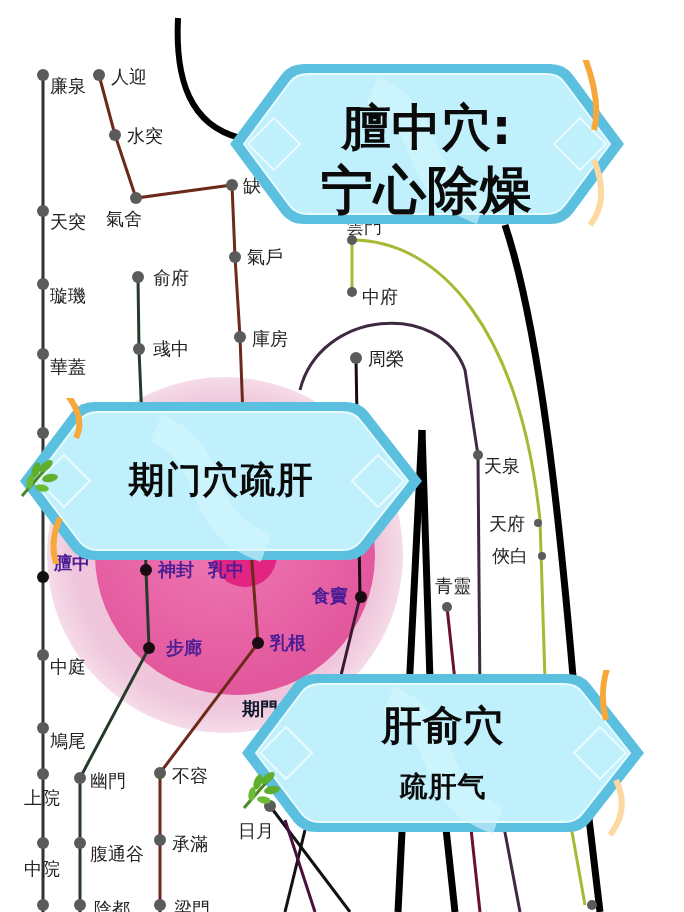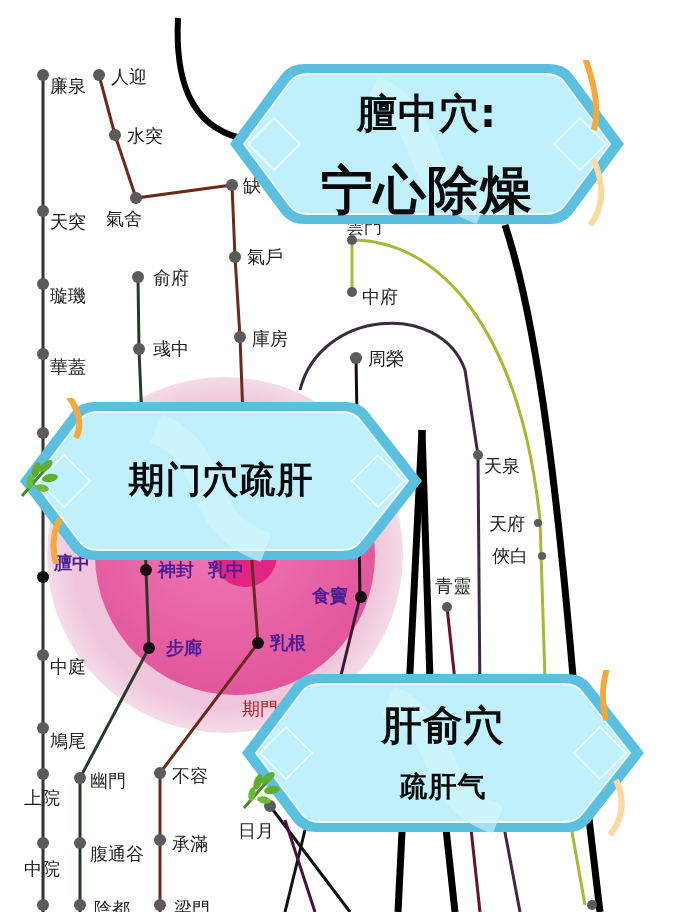--- a/index.html
+++ b/index.html
@@ -117,21 +117,21 @@
   <span class="lbl" style="left:346px;top:218px">雲門</span>
   <span class="lbl" style="left:362px;top:288px">中府</span>
   <span class="lbl" style="left:368px;top:350px">周榮</span>
   <span class="lbl dark" style="left:54px;top:555px">膻中</span>
   <span class="lbl dark" style="left:158px;top:562px">神封</span>
   <span class="lbl dark" style="left:208px;top:562px">乳中</span>
   <span class="lbl dark" style="left:312px;top:588px">食竇</span>
   <span class="lbl dark" style="left:166px;top:640px">步廊</span>
   <span class="lbl dark" style="left:270px;top:635px">乳根</span>
   <span class="lbl" style="left:50px;top:658px">中庭</span>
-  <span class="lbl" style="left:242px;top:700px;font-weight:normal;color:#b91c1c">期門</span>
+  <span class="lbl" style="left:242px;top:700px;font-weight:bold;color:#0f172a">期門</span>
   <span class="lbl" style="left:484px;top:457px">天泉</span>
   <span class="lbl" style="left:489px;top:515px">天府</span>
   <span class="lbl" style="left:492px;top:547px">俠白</span>
   <span class="lbl" style="left:435px;top:577px">青靈</span>
   <span class="lbl" style="left:50px;top:732px">鳩尾</span>
   <span class="lbl" style="left:90px;top:772px">幽門</span>
   <span class="lbl" style="left:172px;top:767px">不容</span>
   <span class="lbl" style="left:24px;top:789px">上院</span>
   <span class="lbl" style="left:238px;top:822px">日月</span>
   <span class="lbl" style="left:90px;top:845px">腹通谷</span>
@@ -143,21 +143,21 @@
   <div class="banner" style="left:222px;top:60px;width:410px;height:168px">
     <svg width="410" height="168">
       <path d="M8,84 L60,14 Q68,4 82,4 L328,4 Q342,4 350,14 L402,84 L350,154 Q342,164 328,164 L82,164 Q68,164 60,154 Z" fill="#5bbfe0"></path>
       <path d="M22,84 L68,22 Q74,14 86,14 L324,14 Q336,14 342,22 L388,84 L342,146 Q336,154 324,154 L86,154 Q74,154 68,146 Z" fill="#bff0fb" stroke="#e8fbff" stroke-width="2"></path>
       <path d="M150,30 C220,60 180,120 260,150" stroke="#d6f6fd" stroke-width="30" fill="none" opacity="0.6"></path>
       <path d="M26,84 L52,58 L78,84 L52,110 Z" fill="none" stroke="#e8fbff" stroke-width="2"></path>
       <path d="M332,84 L358,58 L384,84 L358,110 Z" fill="none" stroke="#e8fbff" stroke-width="2"></path>
       <path d="M360,-10 Q380,40 372,70" stroke="#f7a83a" stroke-width="6" fill="none"></path>
       <path d="M372,100 Q388,140 368,165" stroke="#fcd9a0" stroke-width="6" fill="none"></path>
     </svg>
-    <div class="banner-text" style="top:26px;font-size:40px">膻中穴:</div>
+    <div class="banner-text" style="top:35px;font-size:49px">膻中穴:</div>
     <div class="banner-text" style="top:96px;font-size:52px">宁心除燥</div>
   </div>
 
   <div class="banner" style="left:16px;top:398px;width:410px;height:166px">
     <svg width="410" height="166">
       <path d="M4,83 L56,14 Q64,4 78,4 L330,4 Q344,4 352,14 L406,83 L352,152 Q344,162 330,162 L78,162 Q64,162 56,152 Z" fill="#5bbfe0"></path>
       <path d="M18,83 L64,22 Q70,14 82,14 L326,14 Q338,14 344,22 L392,83 L344,144 Q338,152 326,152 L82,152 Q70,152 64,144 Z" fill="#bff0fb" stroke="#e8fbff" stroke-width="2"></path>
       <path d="M140,30 C210,60 170,120 250,150" stroke="#d6f6fd" stroke-width="30" fill="none" opacity="0.6"></path>
       <path d="M22,83 L48,57 L74,83 L48,109 Z" fill="none" stroke="#e8fbff" stroke-width="2"></path>
       <path d="M336,83 L362,57 L388,83 L362,109 Z" fill="none" stroke="#e8fbff" stroke-width="2"></path>

